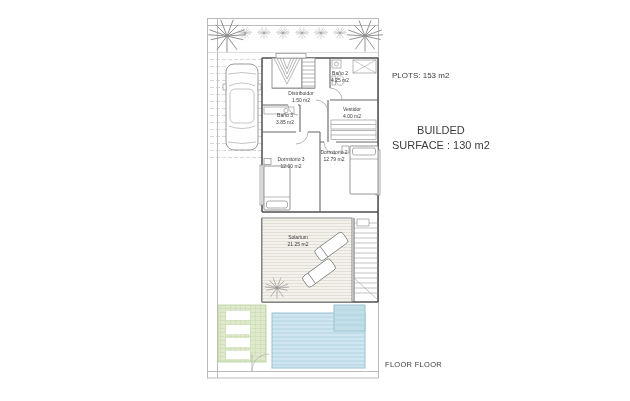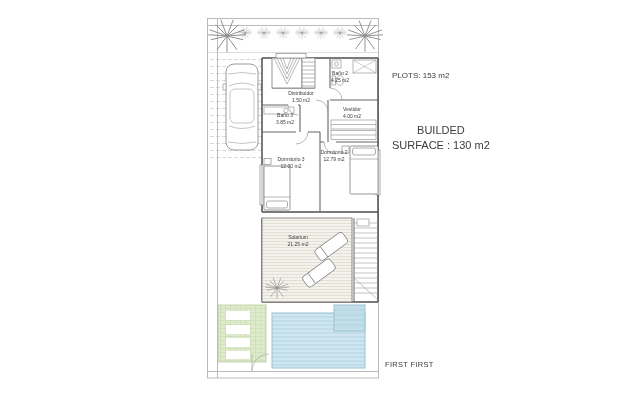--- a/index.html
+++ b/index.html
@@ -212,15 +212,15 @@
 <div class="room-label" style="left:298px;top:241px">
   <div>Solarium</div>
   <div>21.25 m2</div>
 </div>
 
 <div class="info info-plots">PLOTS: 153 m2</div>
 <div class="info info-builded">
   <div>BUILDED</div>
   <div>SURFACE : 130 m2</div>
 </div>
-<div class="info info-floor">FIRST FIRST</div>
+<div class="info info-floor">FLOOR FLOOR</div>
 
 </div>
 
 </body></html>

